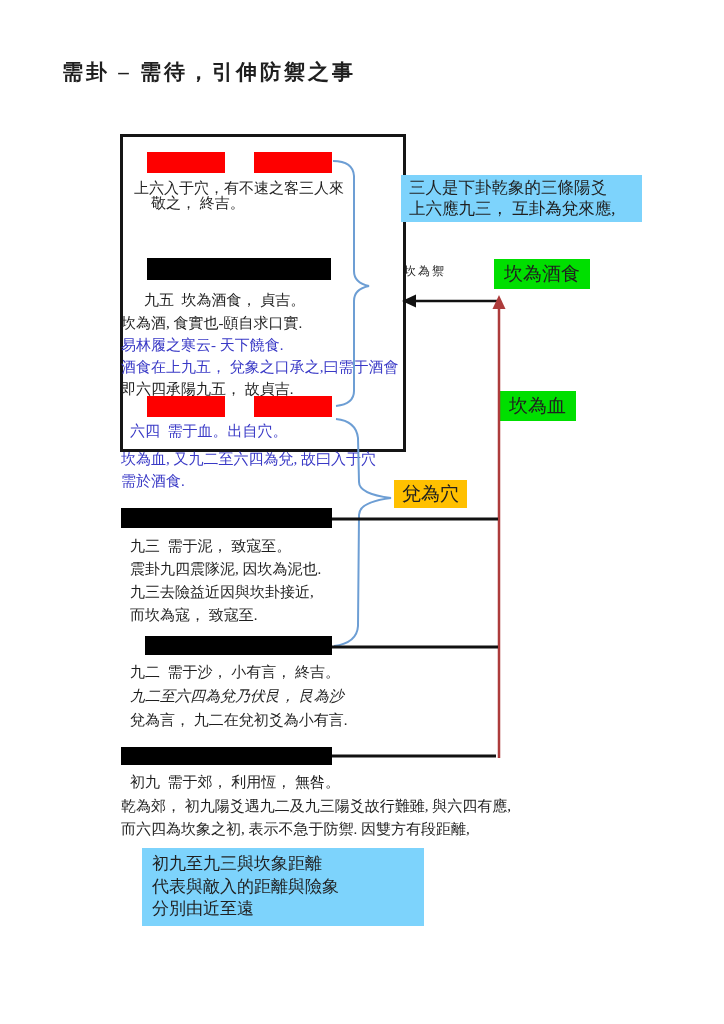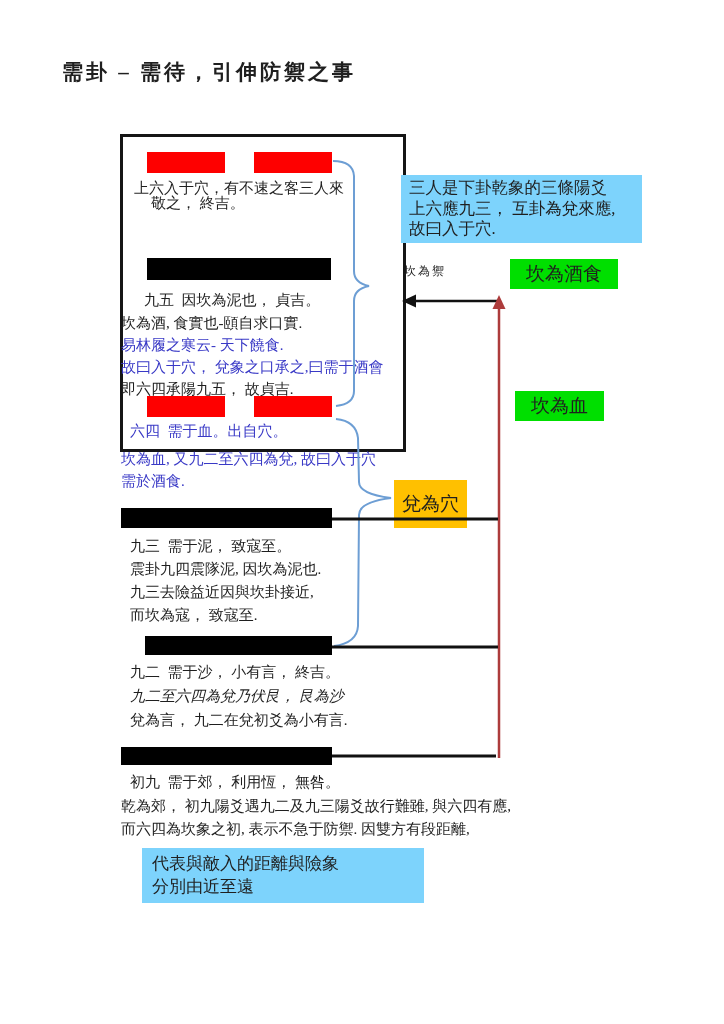--- a/index.html
+++ b/index.html
@@ -10,22 +10,22 @@
   }
   .abs{position:absolute;}
   .txt{white-space:pre;font-size:15px;line-height:21px;}
   .blue{color:#3939C6;}
   .title{font-size:21px;letter-spacing:3px;font-weight:bold;}
   .hexbox{border:3px solid #151515;}
   .bar{background:#000;}
   .yin{display:flex;justify-content:space-between;}
   .yin .seg{background:#FE0000;width:78px;height:100%;}
   .hl-yellow{background:#7dd3fc;}
-  .hl-green{background:#00DF00;padding:2px 16px;font-size:19px;margin-left:16px;}
-  .hl-orange{background:#FFC000;padding:11px 8px;font-size:19px;}
+  .hl-green{background:#00DF00;padding:2px 10px;font-size:19px;}
+  .hl-orange{background:#FFC000;padding:1px 8px;font-size:19px;}
   .notebox{padding:3px 8px;}
   .notebox .txt{font-size:16.5px;line-height:20.5px;}
   .bnotebox{padding:5px 10px;}
   .bnotebox .txt{font-size:17px;line-height:22.5px;}
   .label{font-size:12px;}
   svg.overlay{position:absolute;left:0;top:0;pointer-events:none;}
 </style>
 </head>
 <body>
 
@@ -34,24 +34,24 @@
 <div class="abs hexbox" style="left:120px;top:134px;width:280px;height:312px;"></div>
 
 <div class="abs yin" style="left:147px;top:152px;width:185px;height:21px;">
   <div class="seg"></div>
   <div class="seg"></div>
 </div>
 <div class="abs txt" style="left:134px;top:178px;">上六入于穴，有不速之客三人來</div>
 <div class="abs txt" style="left:151px;top:193px;">敬之， 終吉。</div>
 
 <div class="abs bar" style="left:147px;top:258px;width:184px;height:22px;"></div>
-<div class="abs txt" style="left:144px;top:290px;">九五  因坎為泥也， 貞吉。</div>
+<div class="abs txt" style="left:144px;top:290px;">九五  坎為酒食， 貞吉。</div>
 <div class="abs txt" style="left:121px;top:313px;font-family:Liberation Serif, serif;">坎為酒, 食實也-頤自求口實.</div>
 <div class="abs txt blue" style="left:121px;top:335px;">易林履之寒云- 天下饒食.</div>
-<div class="abs txt blue" style="left:121px;top:357px;">故曰入于穴， 兌象之口承之,曰需于酒會</div>
+<div class="abs txt blue" style="left:121px;top:357px;">酒食在上九五， 兌象之口承之,曰需于酒會</div>
 <div class="abs txt" style="left:121px;top:379px;">即六四承陽九五， 故貞吉.</div>
 
 <div class="abs yin" style="left:147px;top:396px;width:185px;height:21px;">
   <div class="seg"></div>
   <div class="seg"></div>
 </div>
 <div class="abs txt blue" style="left:130px;top:421px;">六四  需于血。出自穴。</div>
 <div class="abs txt blue" style="left:121px;top:449px;">坎為血, 又九二至六四為兌, 故曰入于穴</div>
 <div class="abs txt blue" style="left:121px;top:471px;">需於酒食.</div>
 
@@ -67,29 +67,29 @@
 <div class="abs txt" style="left:130px;top:710px;">兌為言， 九二在兌初爻為小有言.</div>
 
 <div class="abs bar" style="left:121px;top:747px;width:211px;height:18px;"></div>
 <div class="abs txt" style="left:130px;top:772px;">初九  需于郊， 利用恆， 無咎。</div>
 <div class="abs txt" style="left:121px;top:796px;">乾為郊， 初九陽爻遇九二及九三陽爻故行難雖, 與六四有應,</div>
 <div class="abs txt" style="left:121px;top:819px;">而六四為坎象之初, 表示不急于防禦. 因雙方有段距離,</div>
 
 <div class="abs hl-yellow notebox" style="left:401px;top:175px;width:225px;">
   <div class="txt">三人是下卦乾象的三條陽爻</div>
   <div class="txt">上六應九三， 互卦為兌來應,</div>
-  <div class="txt">故曰入于穴.</div>
 </div>
 
 <div class="abs label" style="left:404px;top:263px;letter-spacing:2px;">坎為禦</div>
 <div class="abs hl-green" style="left:494px;top:259px;">坎為酒食</div>
 <div class="abs hl-green" style="left:499px;top:391px;">坎為血</div>
 <div class="abs hl-orange" style="left:394px;top:480px;">兌為穴</div>
 
 <div class="abs hl-yellow bnotebox" style="left:142px;top:848px;width:262px;">
+  <div class="txt">初九至九三與坎象距離</div>
   <div class="txt">代表與敵入的距離與險象</div>
   <div class="txt">分別由近至遠</div>
 </div>
 
 <svg class="overlay" width="724" height="1024" viewBox="0 0 724 1024">
 
   <path d="M 333 161 Q 353 161 354 176 L 354 271 Q 354 283 369 286 Q 354 289 354 301 L 354 391 Q 354 404 336 406" fill="none" stroke="#6D9ED4" stroke-width="2"></path>
 
   <path d="M 336 419 Q 356 421 358 438 L 359 482 Q 359 494 391 498 Q 359 502 359 515 L 358 626 Q 357 643 334 646" fill="none" stroke="#6D9ED4" stroke-width="2"></path>
 

